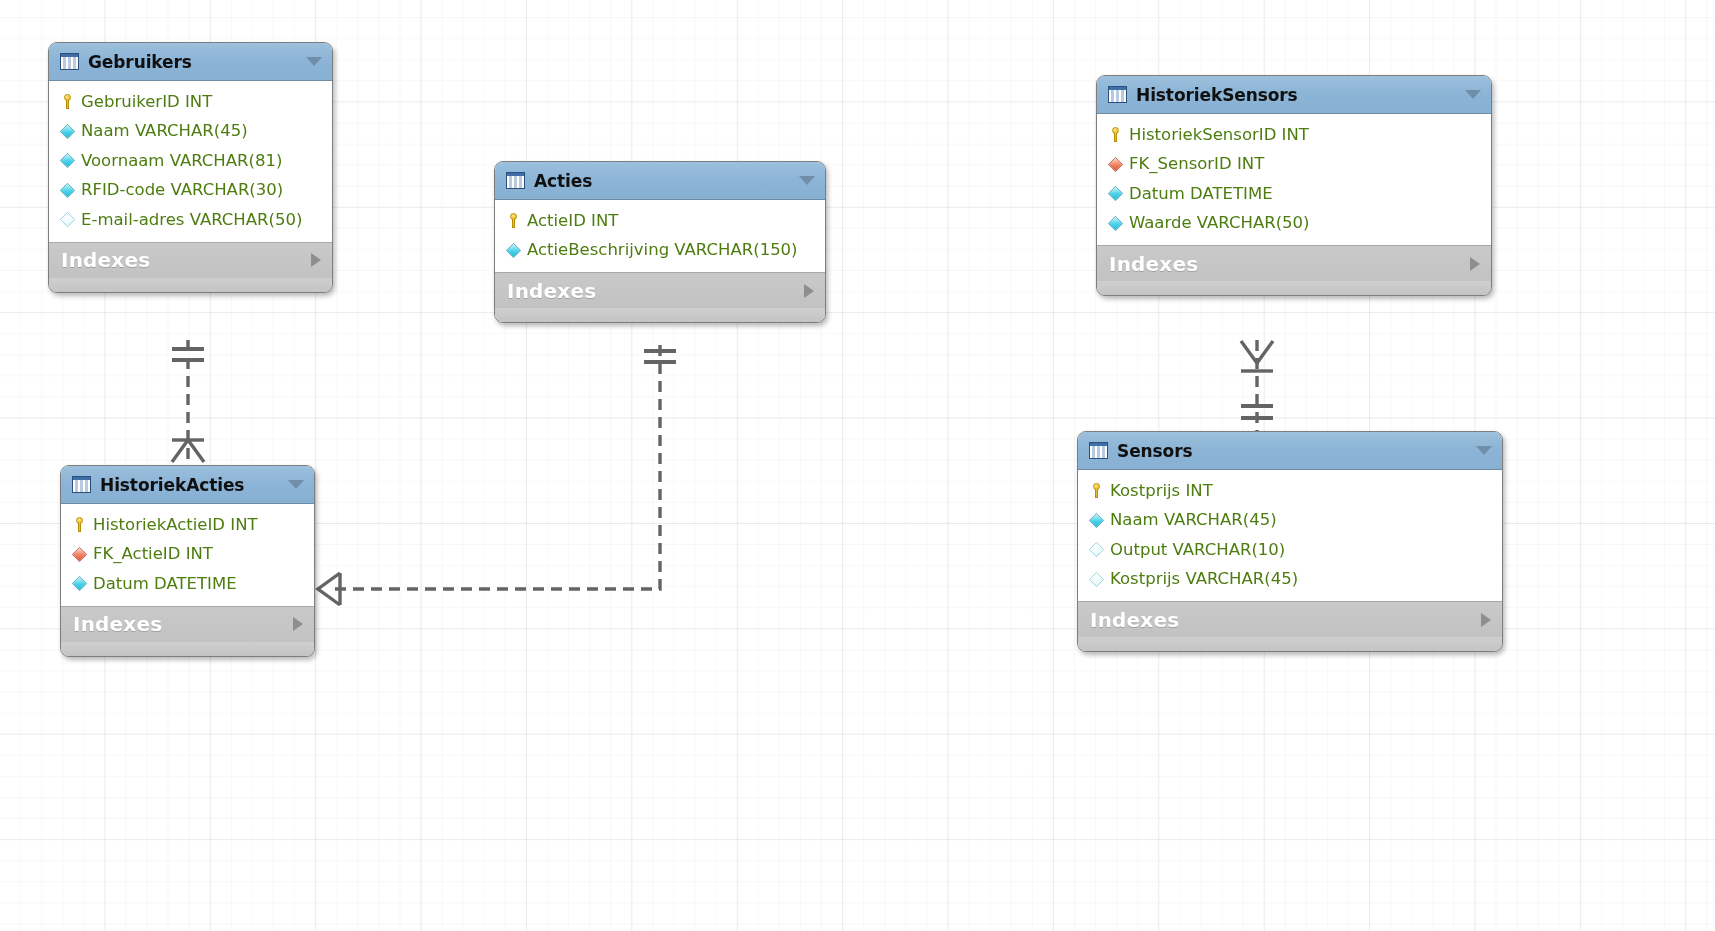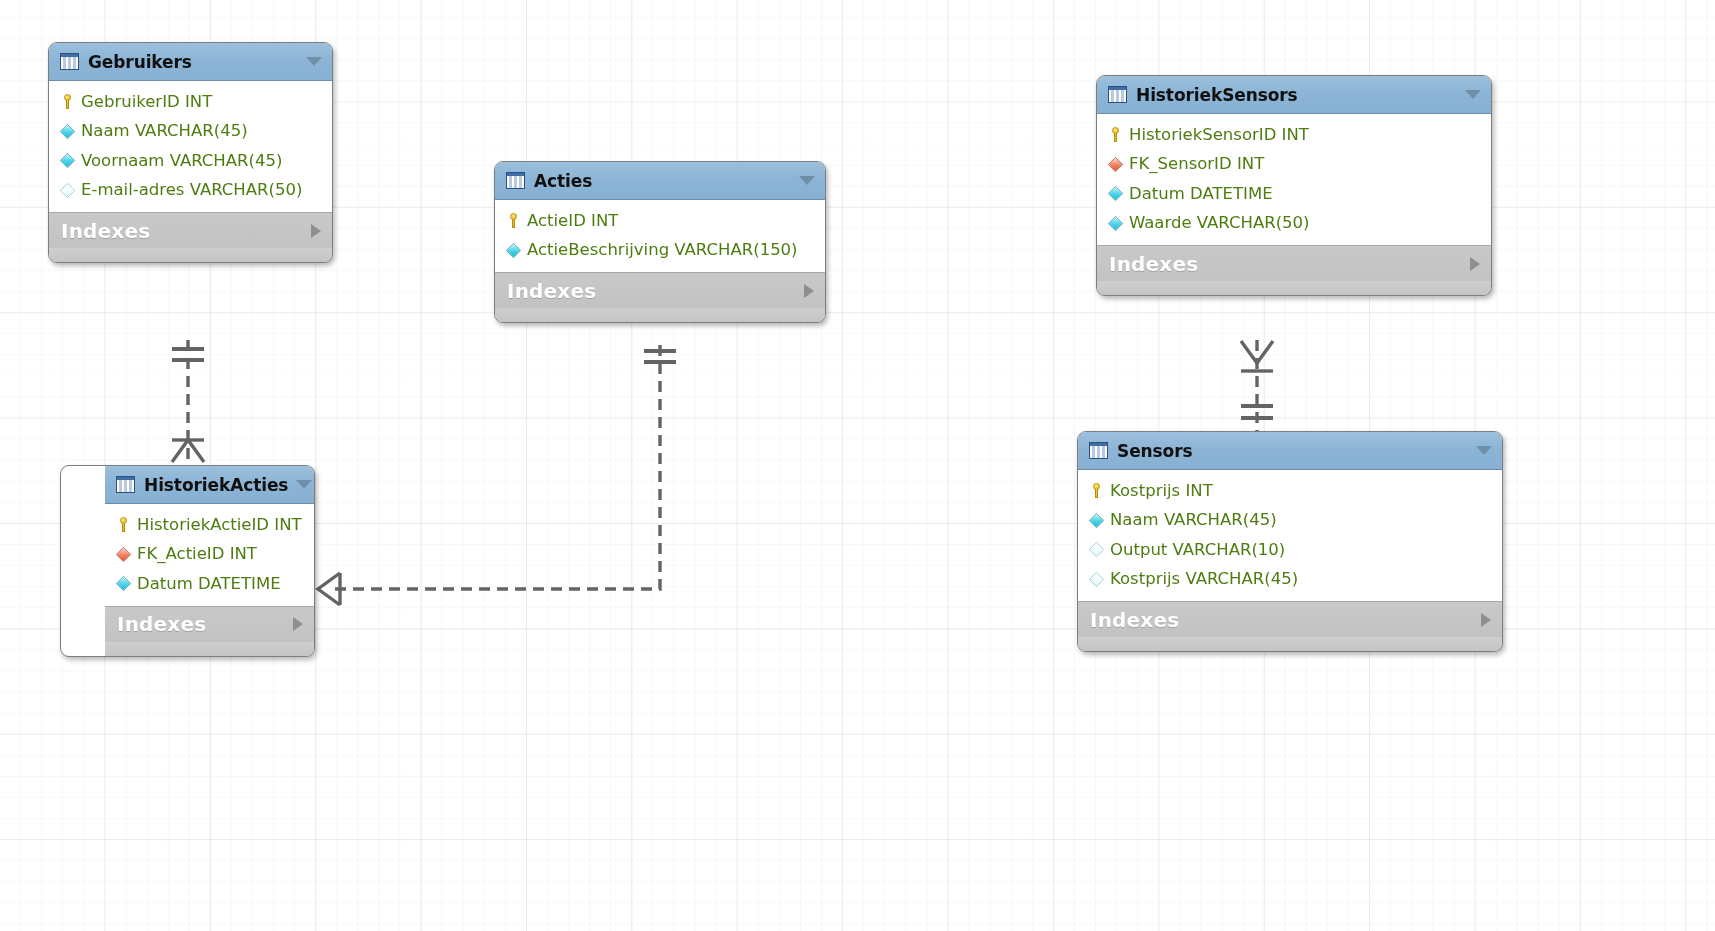--- a/index.html
+++ b/index.html
@@ -231,21 +231,25 @@
       <div class="col-row">
         <span class="col-ico ico-pk"></span>
         <span class="col-text">GebruikerID INT</span>
       </div>
       <div class="col-row">
         <span class="col-ico ico-dia ico-col-nn"></span>
         <span class="col-text">Naam  VARCHAR(45)</span>
       </div>
       <div class="col-row">
         <span class="col-ico ico-dia ico-col-nn"></span>
-        <span class="col-text">Voornaam  VARCHAR(45)</span>
+        <span class="col-text">Voornaam  VARCHAR(81)</span>
+      </div>
+      <div class="col-row">
+        <span class="col-ico ico-dia ico-col-nn"></span>
+        <span class="col-text">RFID-code VARCHAR(30)</span>
       </div>
       <div class="col-row">
         <span class="col-ico ico-dia ico-col-null"></span>
         <span class="col-text">E-mail-adres VARCHAR(50)</span>
       </div>
     </div>
     <div class="tbl-footer">
       <span class="footer-label">Indexes</span>
       <span class="footer-arrow"></span>
     </div>
@@ -299,21 +303,21 @@
         <span class="col-text">Waarde VARCHAR(50)</span>
       </div>
     </div>
     <div class="tbl-footer">
       <span class="footer-label">Indexes</span>
       <span class="footer-arrow"></span>
     </div>
     <div class="tbl-bottompad"></div>
   </div>
 
-  <div class="table-fig" style="left:60px; top:465px; width:255px;padding-left:44px;">
+  <div class="table-fig" style="left:60px; top:465px; width:255px;">
     <div class="tbl-header">
       <span class="tbl-icon"></span>
       <span class="tbl-title">HistoriekActies</span>
       <span class="tbl-collapse"></span>
     </div>
     <div class="tbl-cols">
       <div class="col-row">
         <span class="col-ico ico-pk"></span>
         <span class="col-text">HistoriekActieID INT</span>
       </div>

